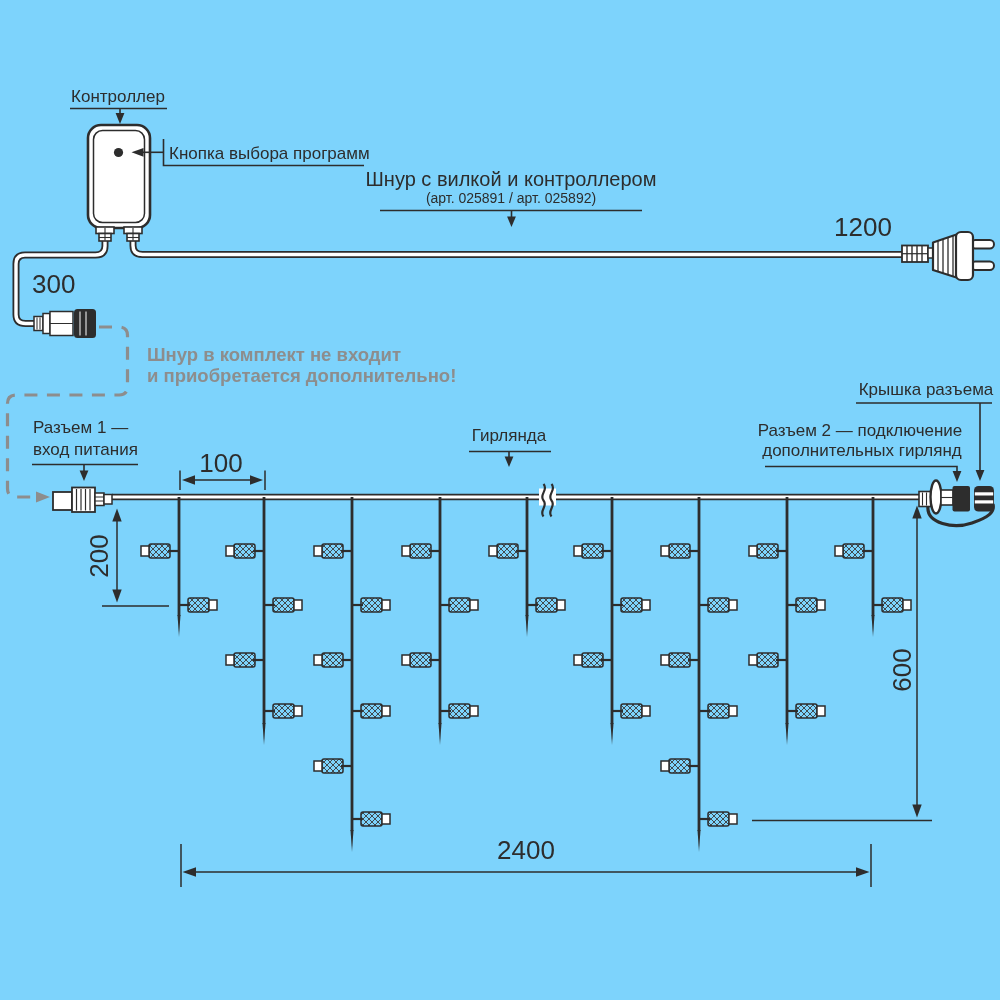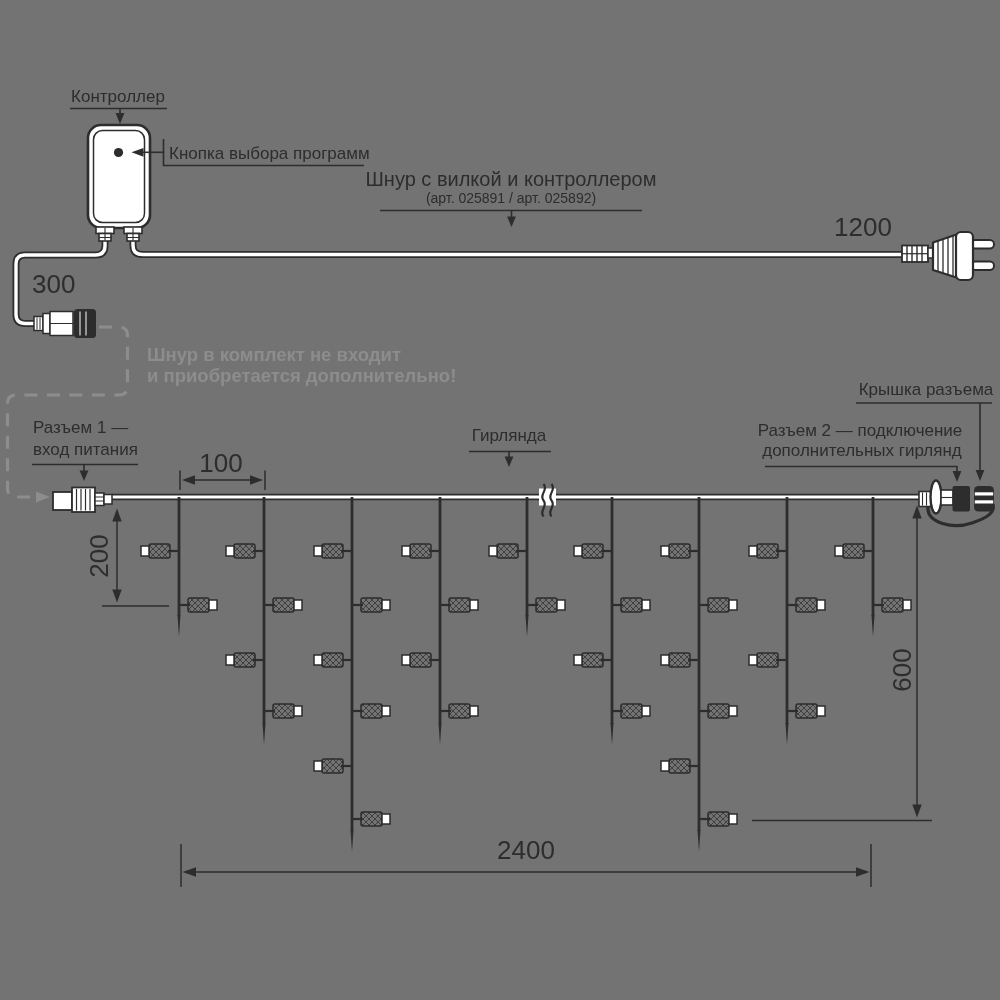--- a/index.html
+++ b/index.html
@@ -1,16 +1,16 @@
 <!DOCTYPE html>
 <html><head>
 <meta charset="utf-8">
 <style>
   html,body{margin:0;padding:0;background:#ffffff;}
-  .stage{width:1000px;height:1000px;position:relative;background:#737373;overflow:hidden;}
+  .stage{width:1000px;height:1000px;position:relative;background:#7dd3fc;overflow:hidden;}
   svg{display:block;}
   text{font-family:"Liberation Sans", sans-serif;fill:#2d2d2d;}
   .lbl{font-size:17px;}
   .lbl-lg{font-size:20px;}
   .lbl-sm{font-size:14px;}
   .dim{font-size:26px;}
   .note{font-size:18.5px;font-weight:bold;fill:#8d8d8d;}
 </style>
 </head>
 <body>

